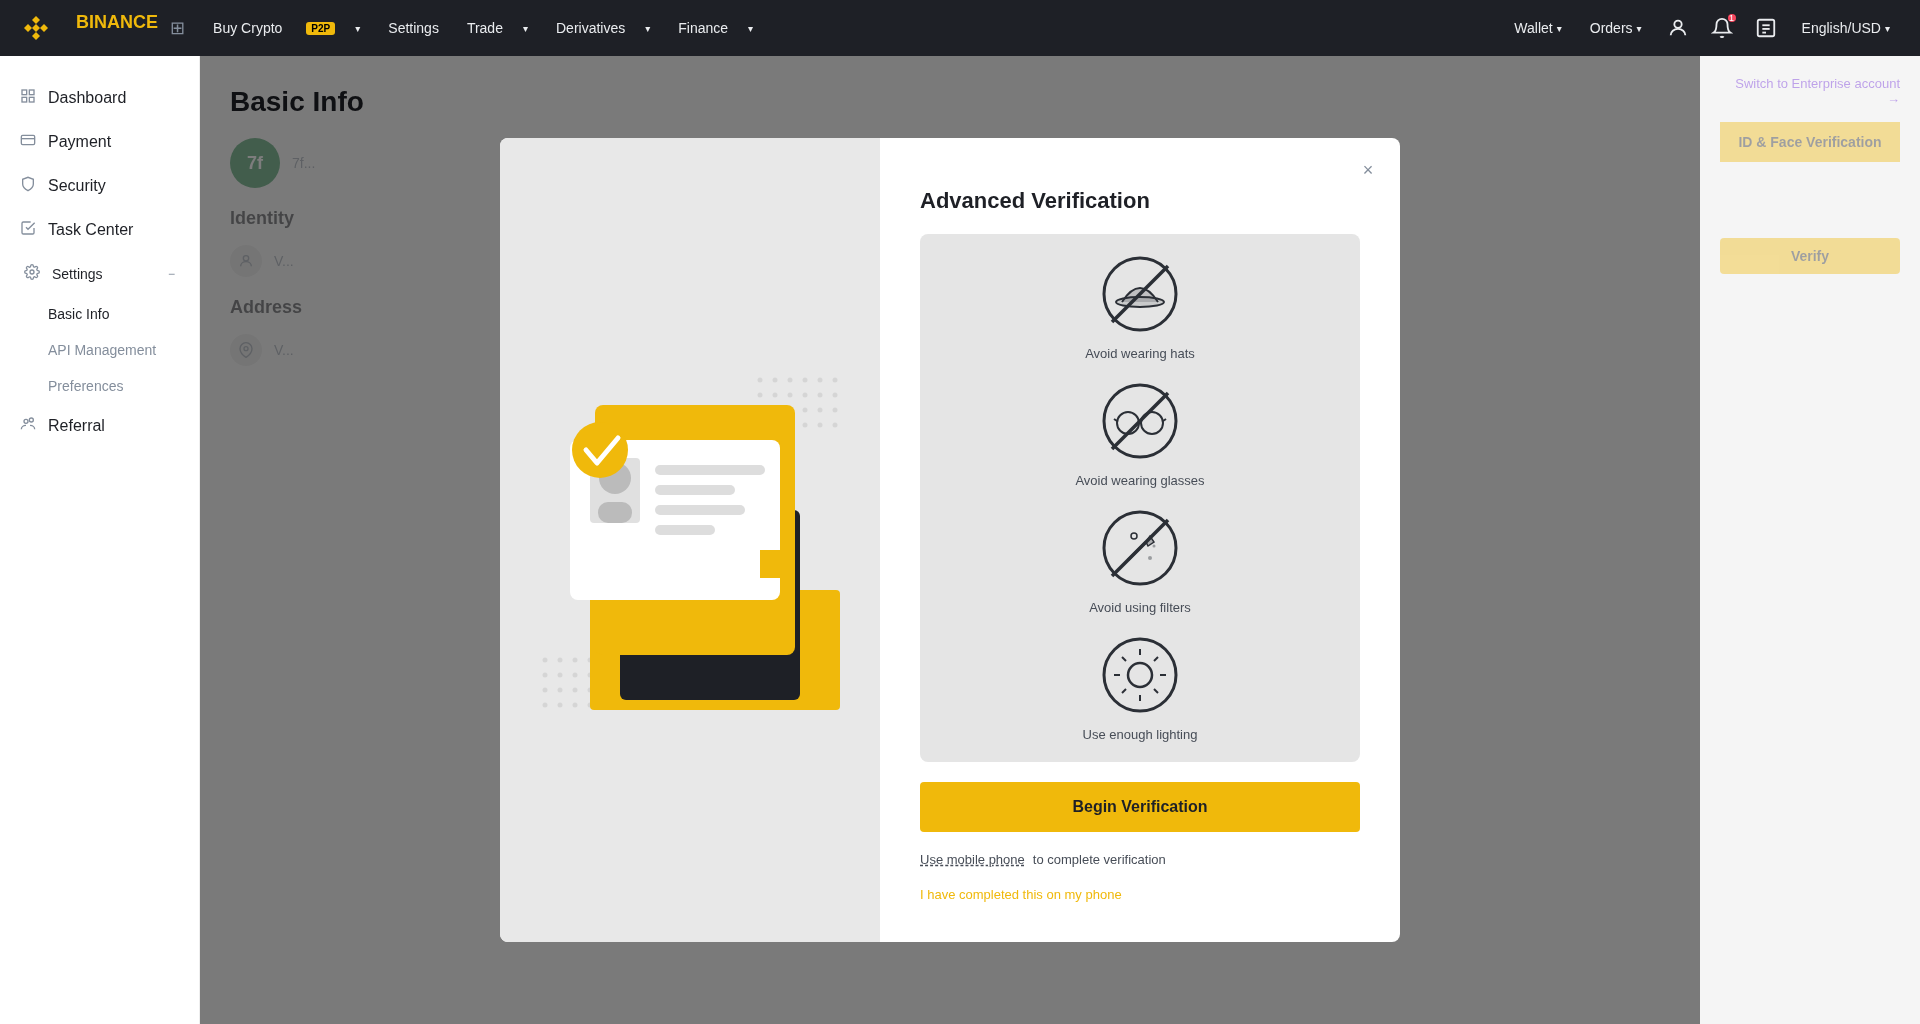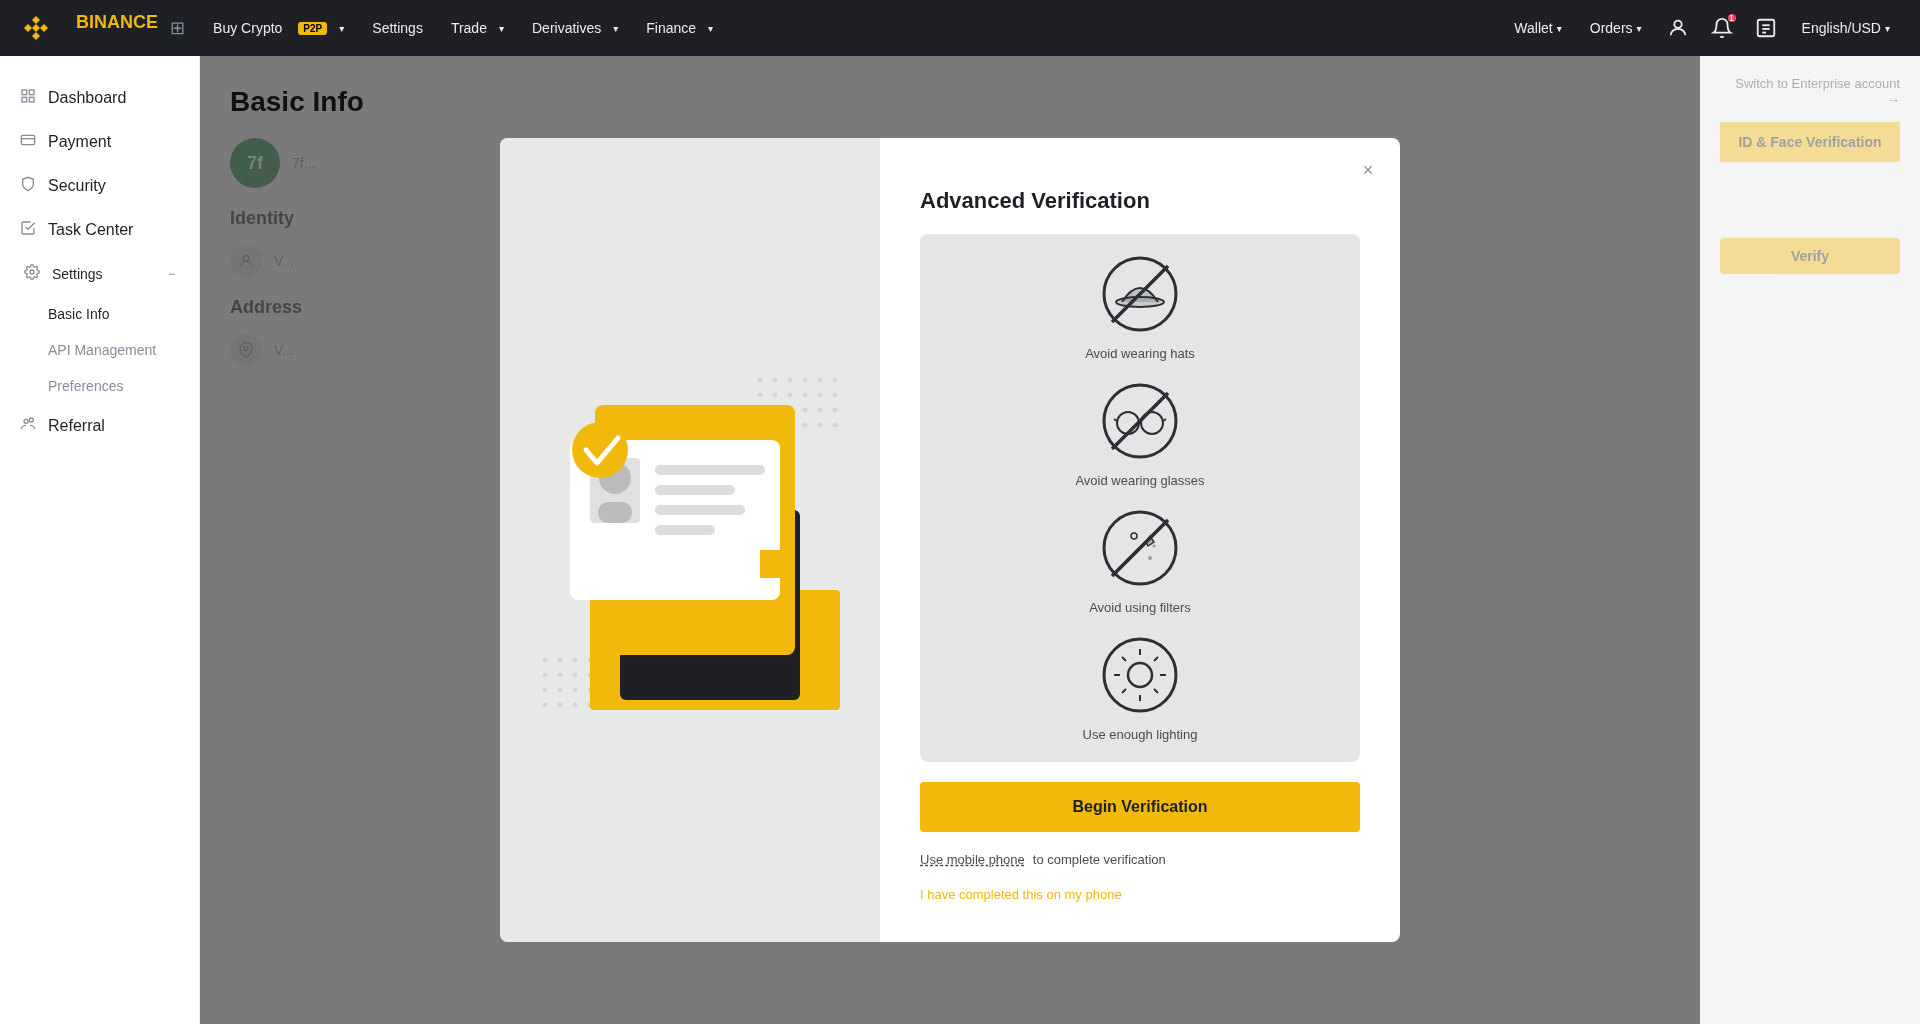--- a/index.html
+++ b/index.html
@@ -38,21 +38,21 @@
       flex: 1;
     }
     .topnav-link {
       color: #eaecef;
       font-size: 14px;
       padding: 0 12px;
       height: 56px;
       display: flex;
       align-items: center;
       cursor: pointer;
-      gap: 12px;
+      gap: 20px;
       white-space: nowrap;
     }
     .topnav-badge {
       background: #f0b90b;
       color: #000;
       font-size: 10px;
       font-weight: 700;
       padding: 1px 5px;
       border-radius: 3px;
       margin-left: 4px;
@@ -700,19 +700,19 @@
           <div class="completed-link">I have completed this on my phone</div>
 
         </div>
       </div>
     </div>
 
   </div>
 
   <div class="right-sidebar">
     <div style="opacity:0.4;display:flex;flex-direction:column;gap:16px;">
-      <div style="color:#404040;font-size:13px;cursor:pointer;text-align:right;">Switch to Enterprise account →</div>
+      <div style="color:#6d28d9;font-size:13px;cursor:pointer;text-align:right;">Switch to Enterprise account →</div>
       <button style="background:#f0b90b;border:none;border-radius:0;padding:12px 16px;font-size:14px;font-weight:600;color:#1e2026;cursor:pointer;width:100%;">ID &amp; Face Verification</button>
       <button style="background:#f0b90b;border:none;border-radius:4px;padding:10px 16px;font-size:14px;font-weight:600;color:#1e2026;cursor:pointer;width:100%;margin-top:60px;">Verify</button>
     </div>
   </div>
 
 </div>
 
 </body></html>

